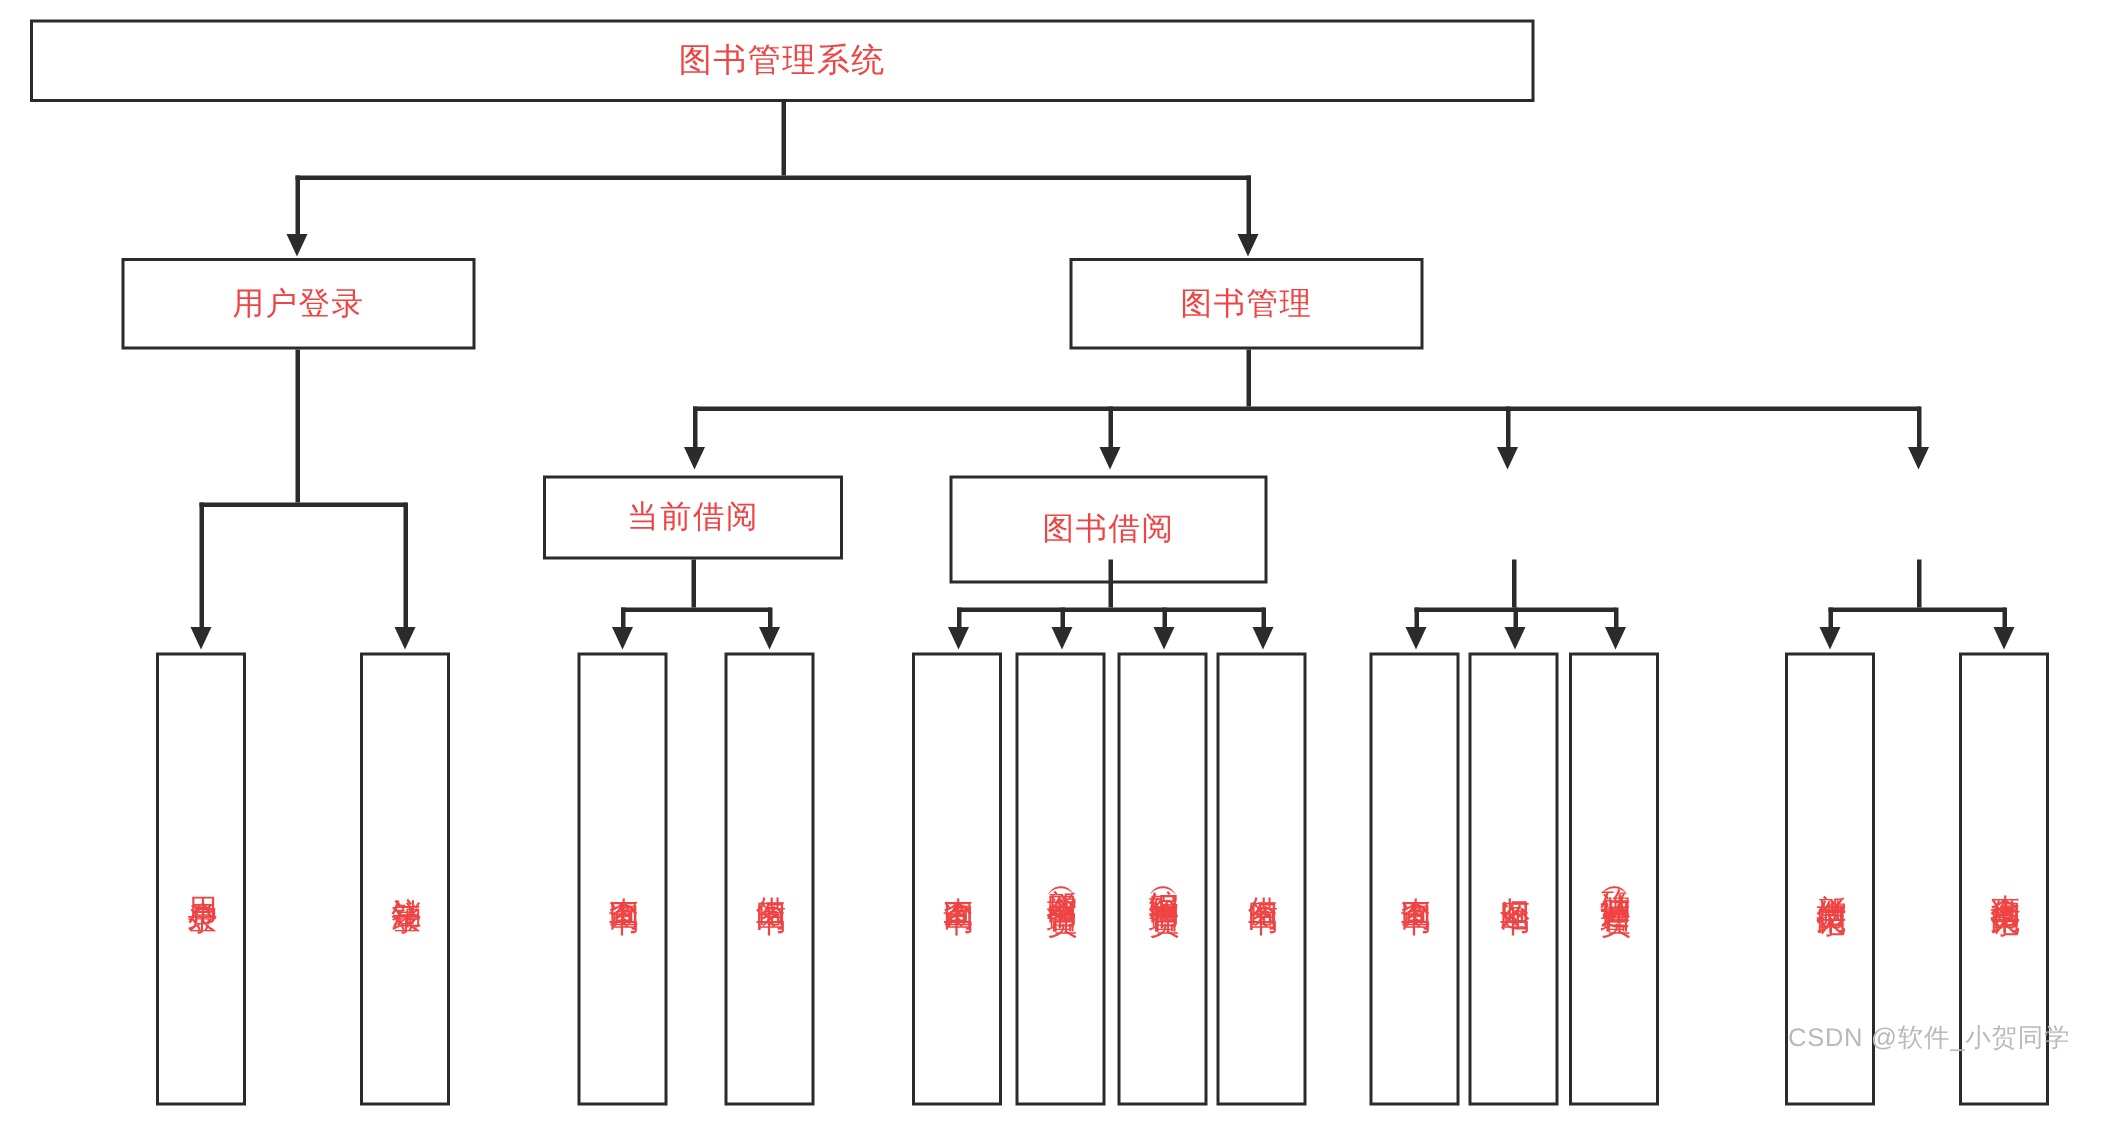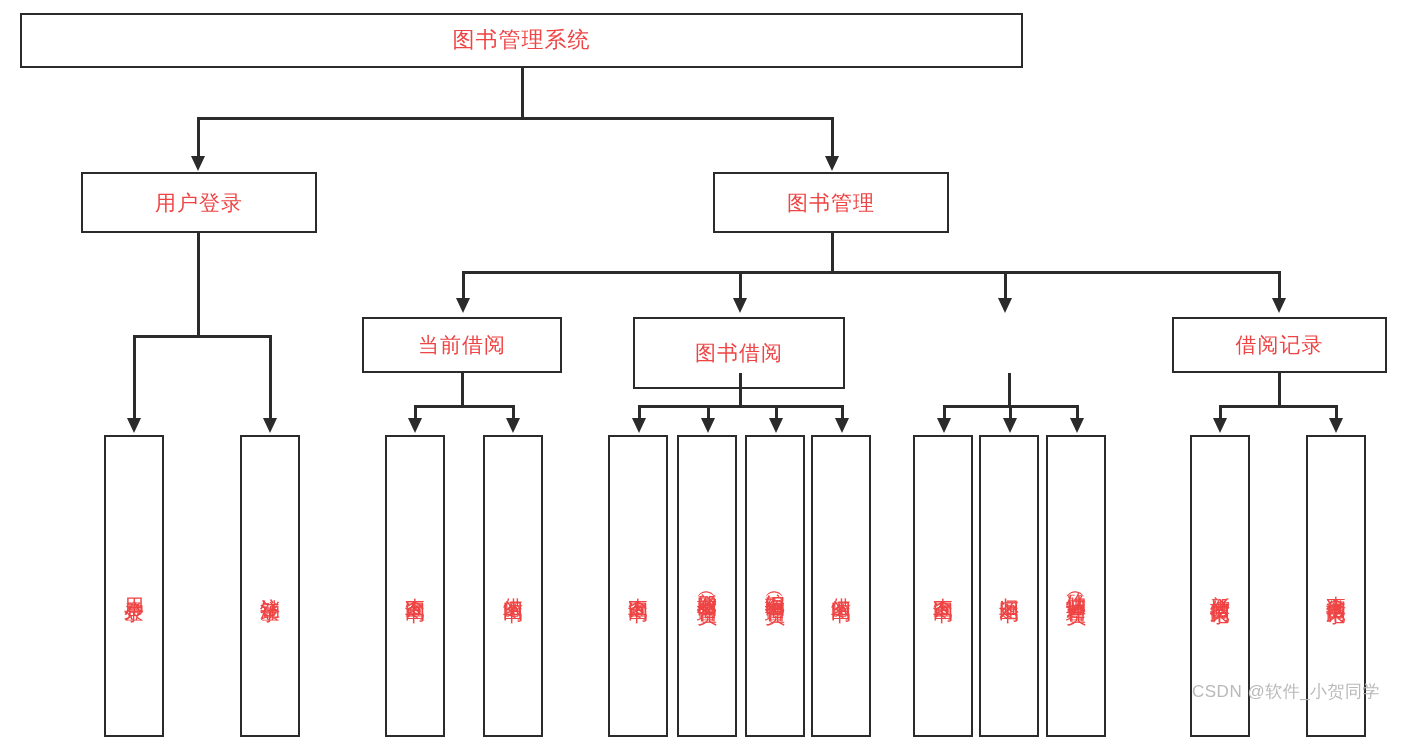--- a/index.html
+++ b/index.html
@@ -127,23 +127,20 @@
   <div class="vline" style="left:1004px; top:271px; height:29px;"></div>
   <div class="arrow" style="left:998px; top:298px;"></div>
   <div class="vline" style="left:1278px; top:271px; height:29px;"></div>
   <div class="arrow" style="left:1272px; top:298px;"></div>
 
   <div class="node horiz" style="left:362px; top:317px; width:200px; height:56px;">
     <span>当前借阅</span>
   </div>
   <div class="node horiz" style="left:633px; top:317px; width:212px; height:72px;">
     <span>图书借阅</span>
-  </div>
-  <div class="node horiz" style="left:1172px; top:317px; width:215px; height:56px;">
-    <span>借阅记录</span>
   </div>
 
   <div class="vline" style="left:461px; top:373px; height:32px;"></div>
   <div class="hline" style="left:414px; top:405px; width:100px;"></div>
   <div class="vline" style="left:414px; top:405px; height:15px;"></div>
   <div class="arrow" style="left:408px; top:418px;"></div>
   <div class="vline" style="left:512px; top:405px; height:15px;"></div>
   <div class="arrow" style="left:506px; top:418px;"></div>
 
   <div class="node leaf" style="left:385px; top:435px; width:60px; height:302px;">

